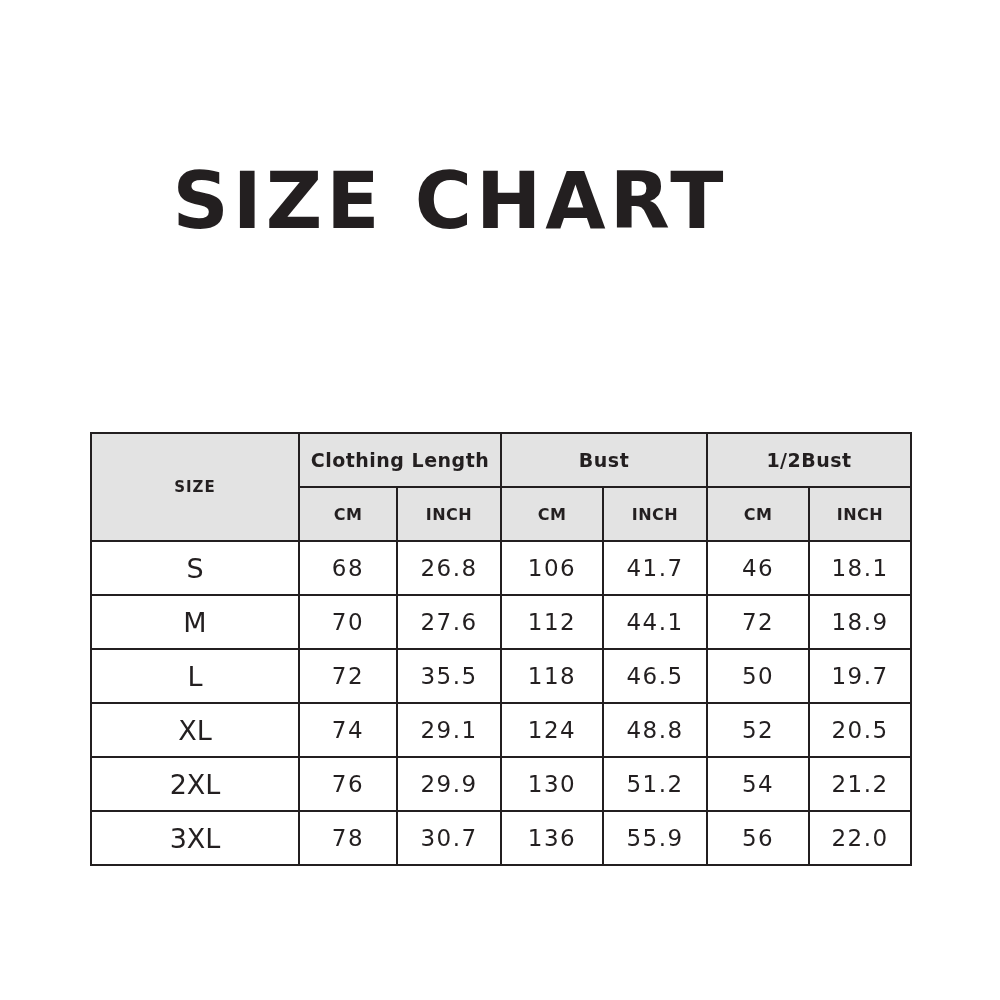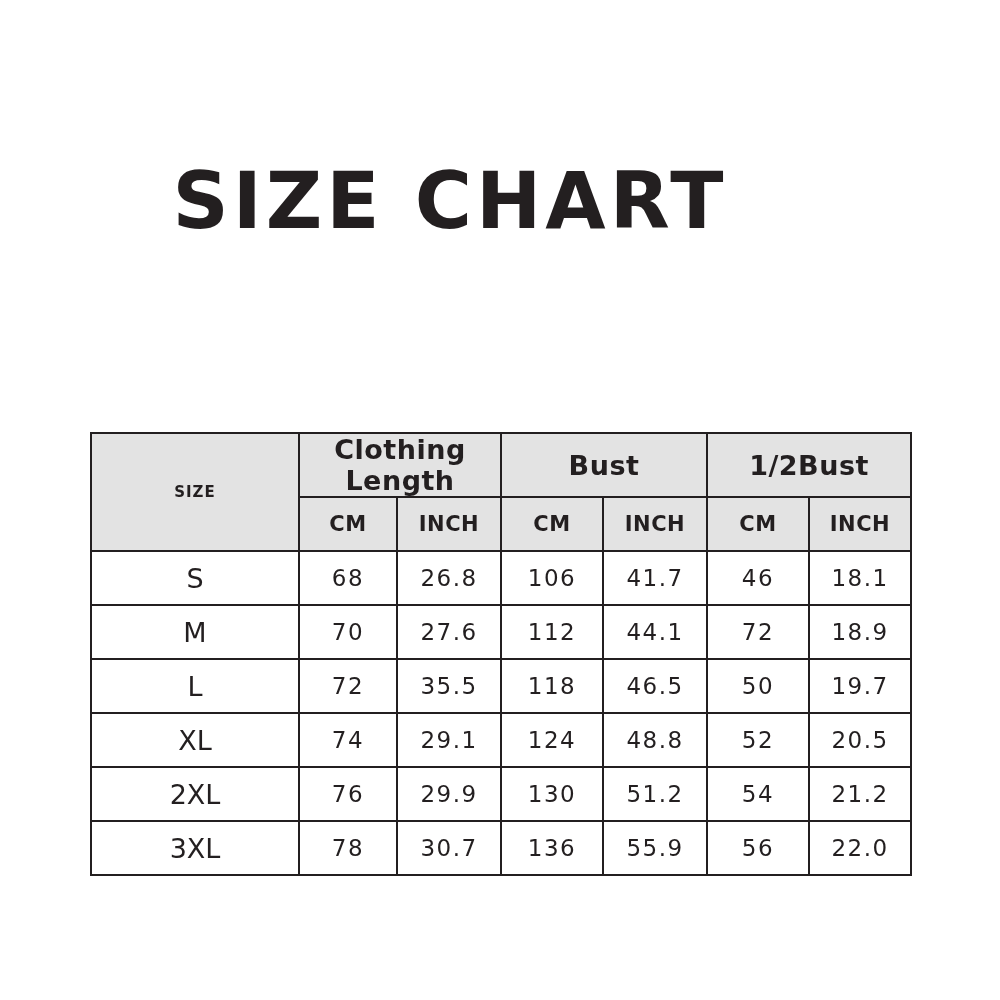--- a/index.html
+++ b/index.html
@@ -47,27 +47,27 @@
     padding: 0;
   }
 
   .hdr {
     background: #e3e3e3;
     font-weight: bold;
     font-family: "DejaVu Sans", sans-serif;
   }
 
   .group-hdr {
-    font-size: 27px;
+    font-size: 19px;
     letter-spacing: 0.5px;
     height: 52px;
   }
 
   .unit-hdr {
-    font-size: 21px;
+    font-size: 16px;
     letter-spacing: 0.5px;
     height: 52px;
   }
 
   .size-hdr {
     font-size: 15px;
     letter-spacing: 1px;
   }
 
   .size-cell {

